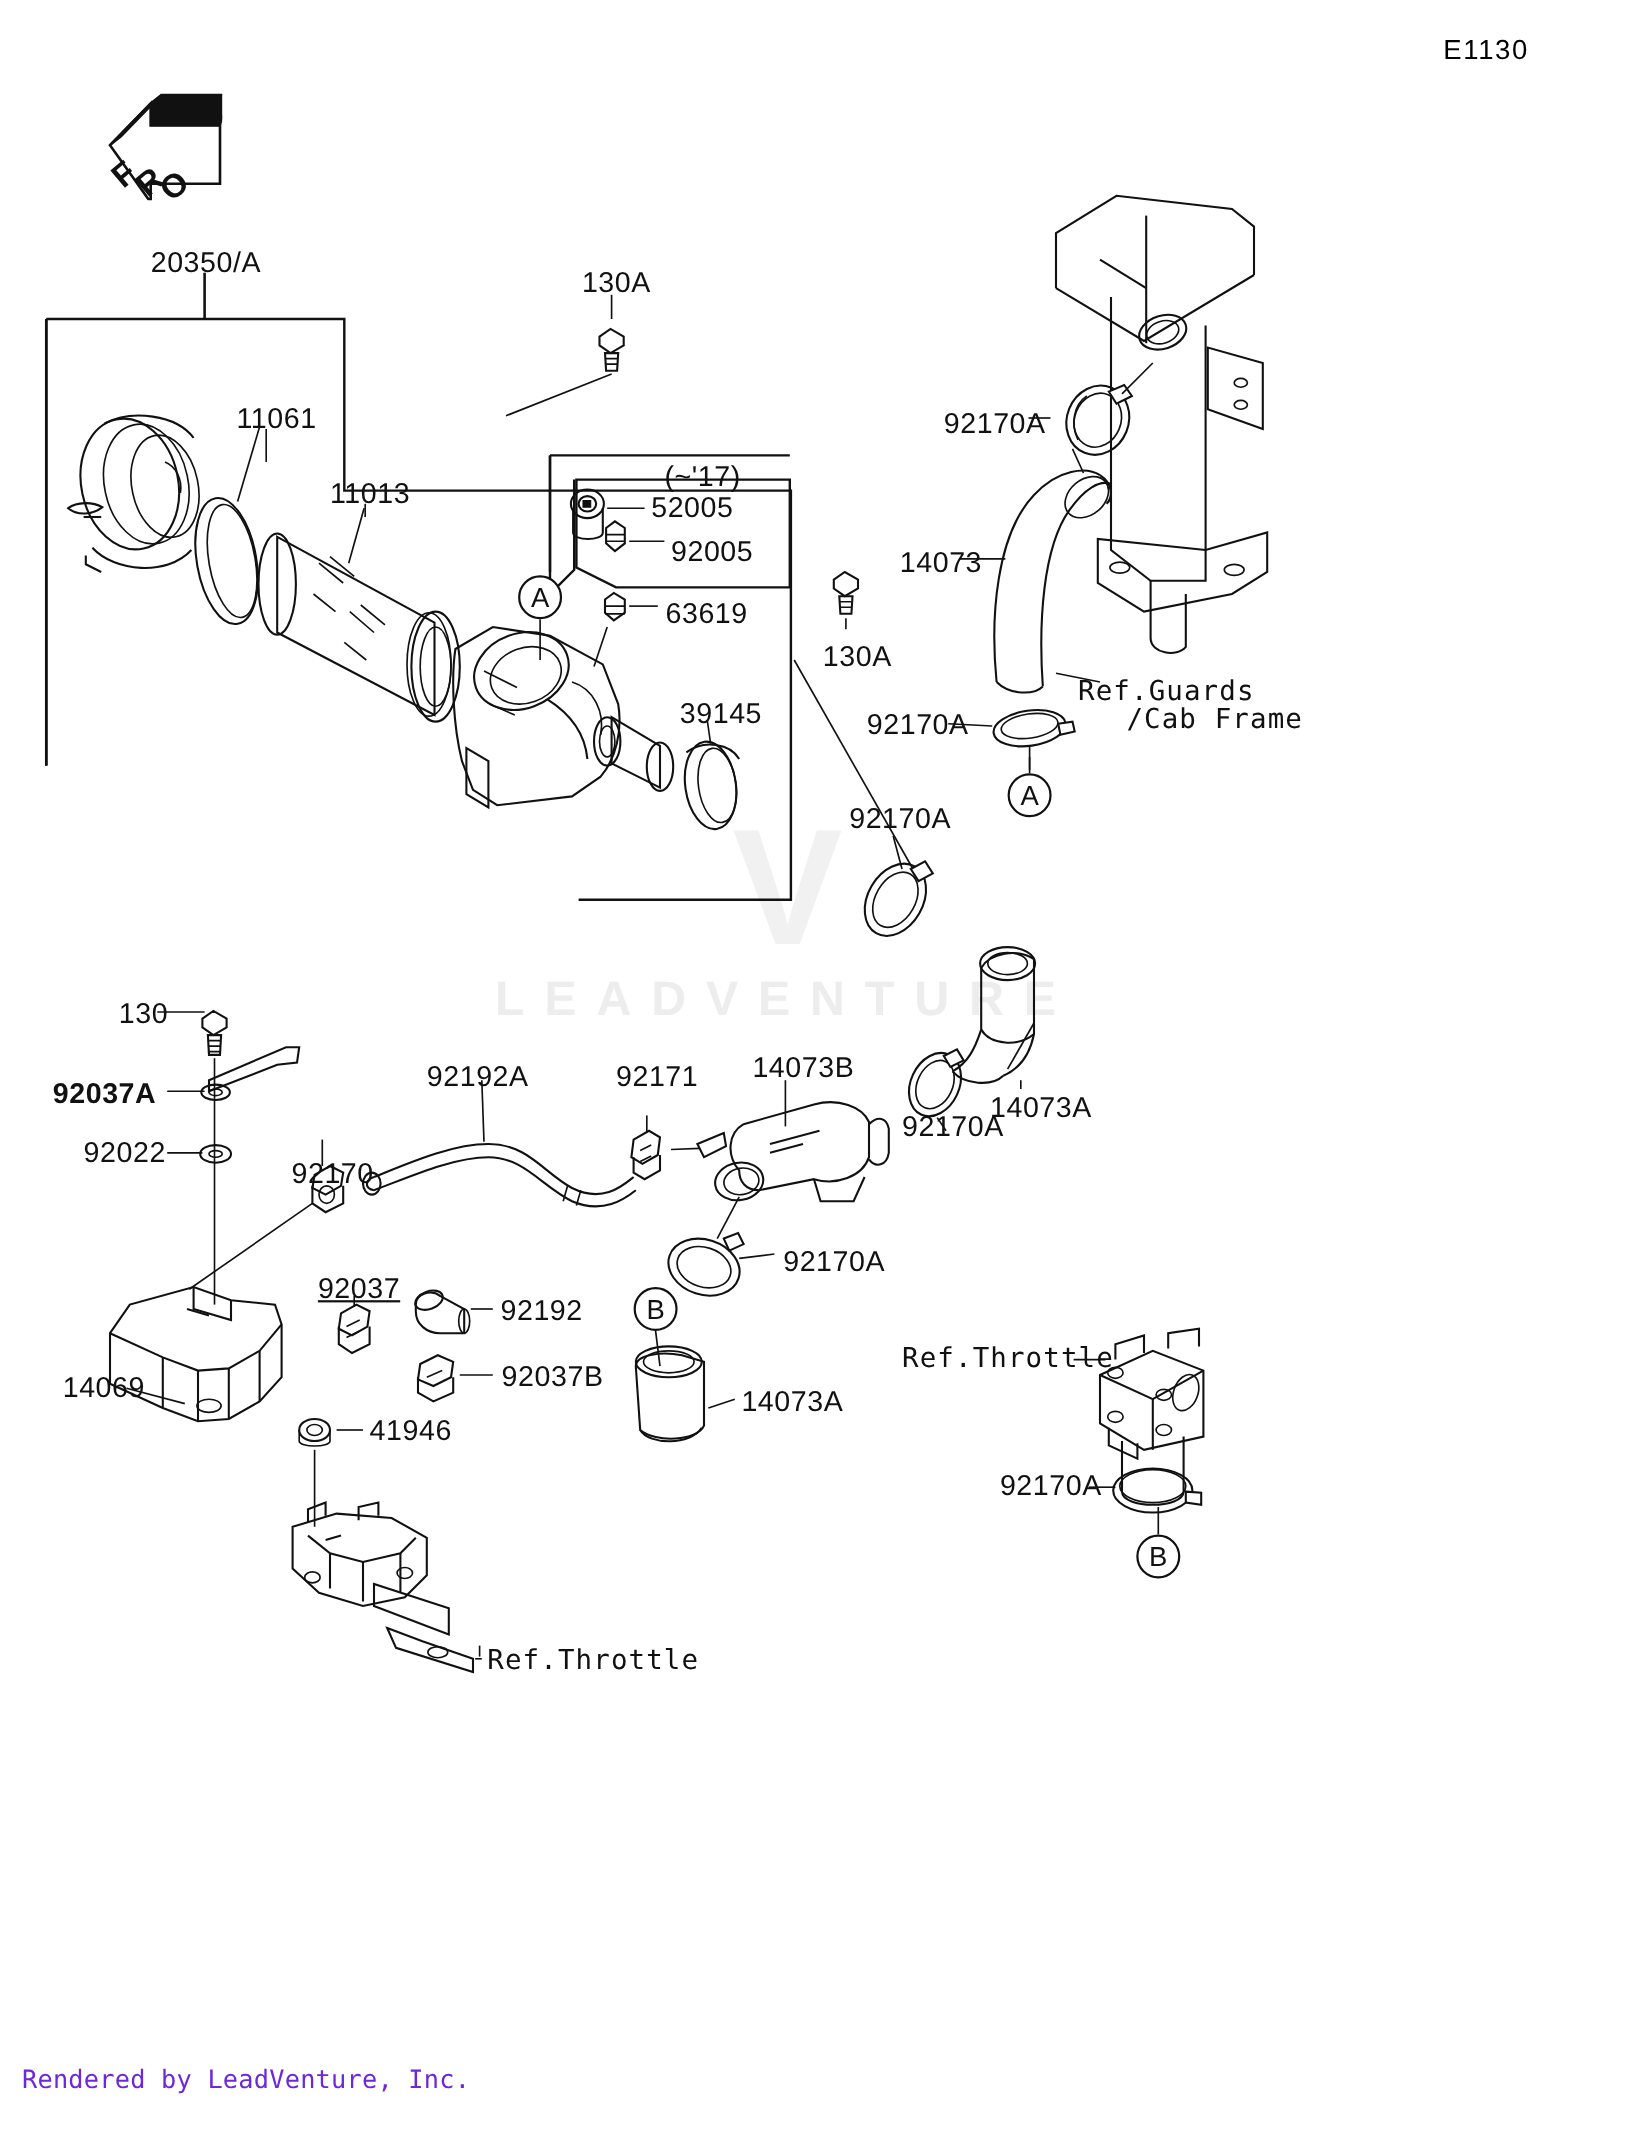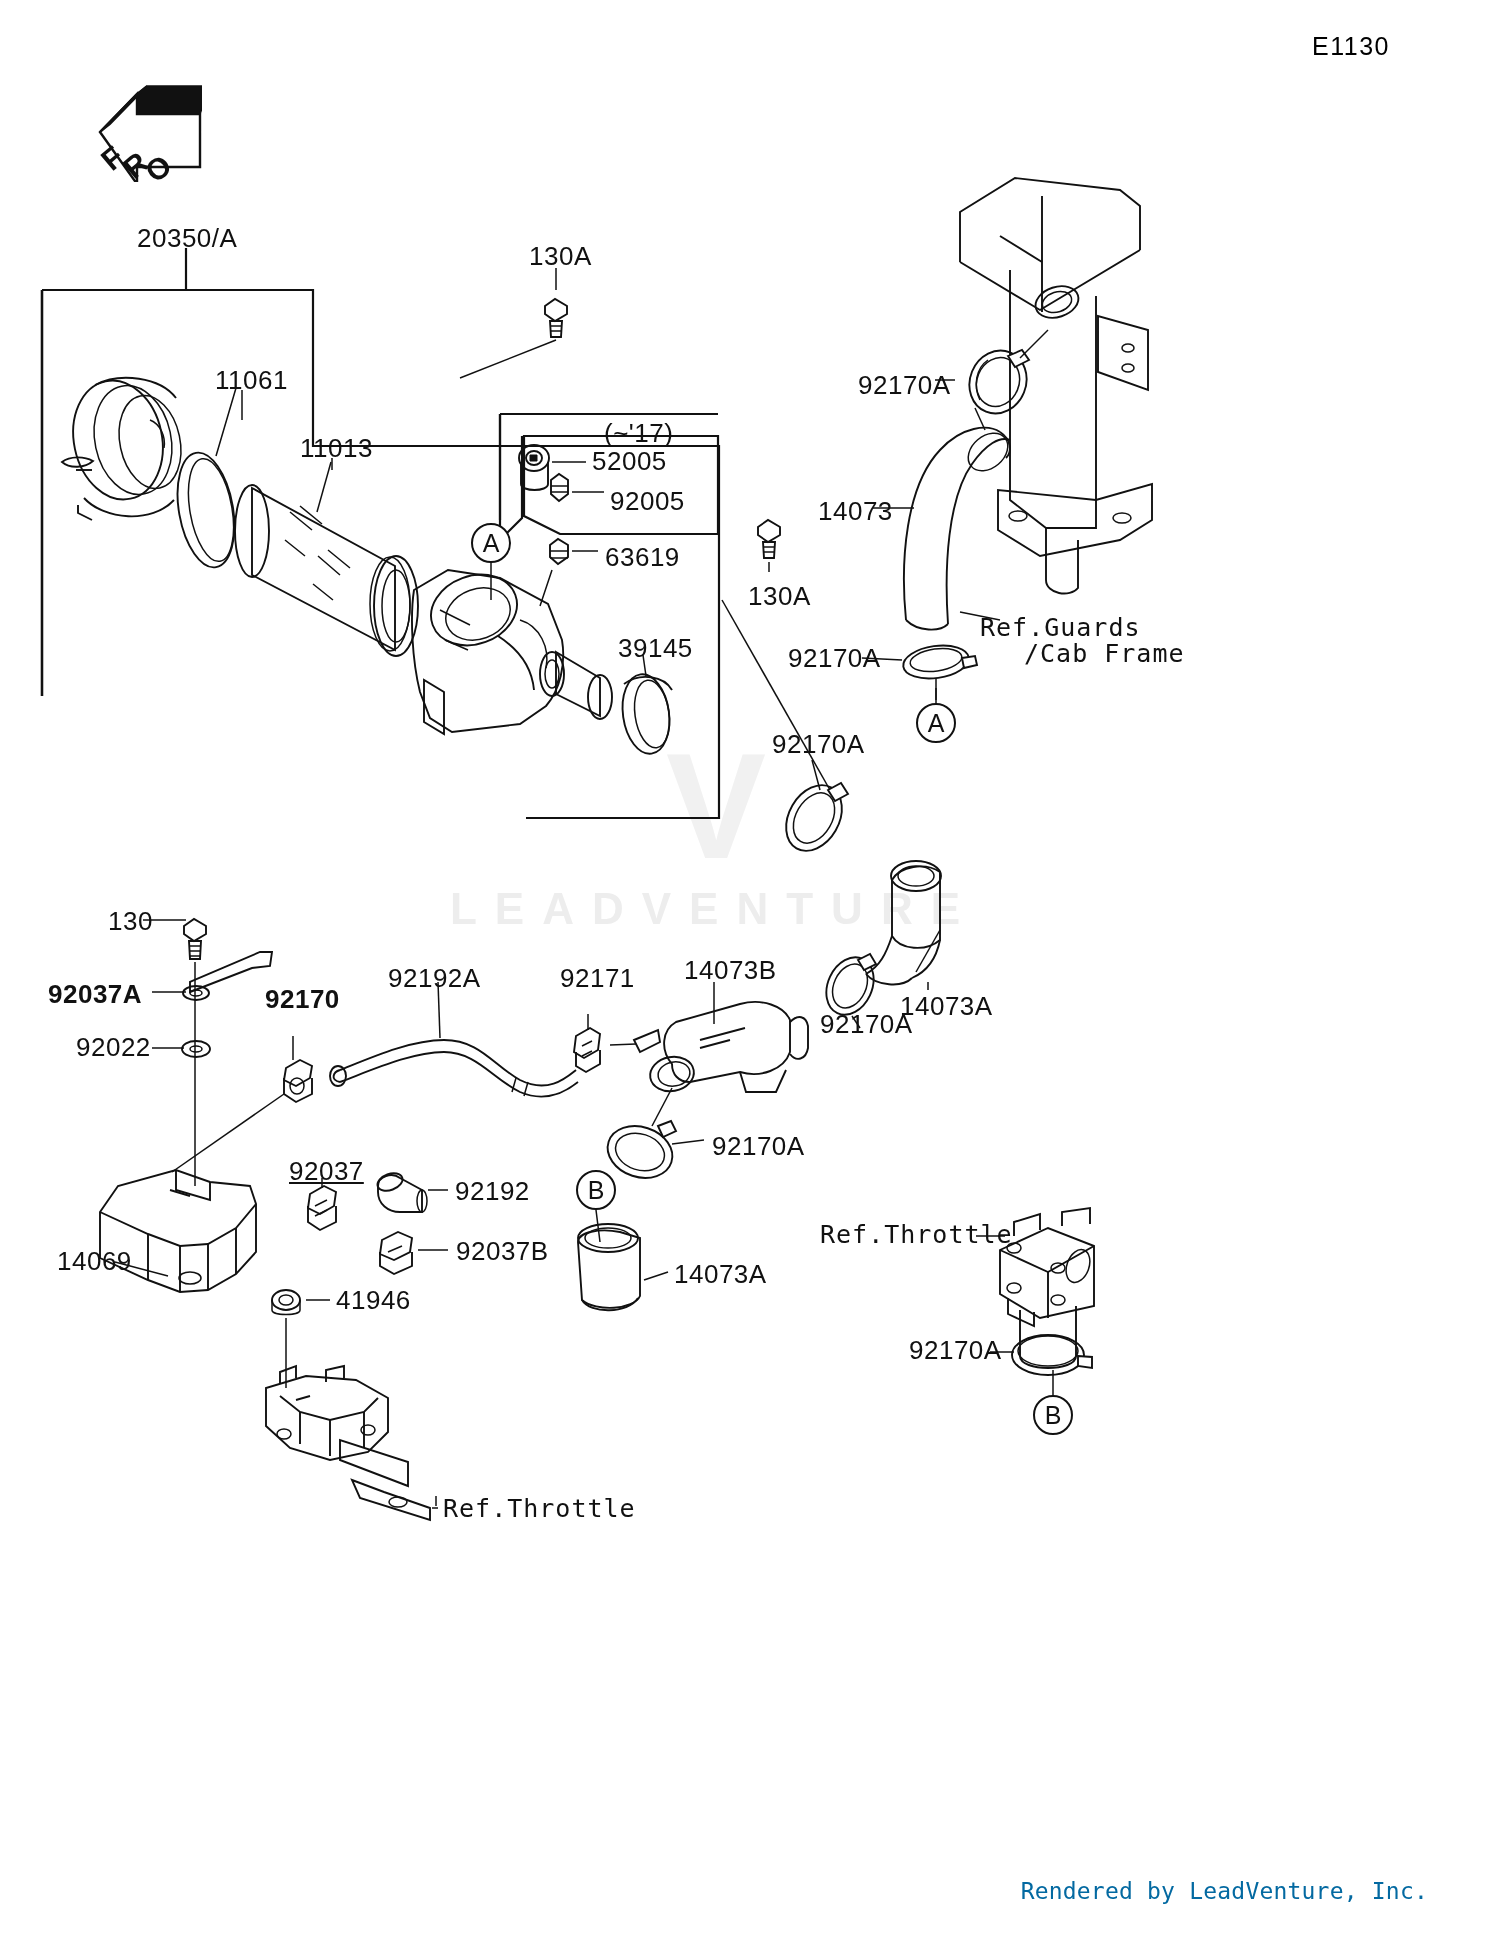--- a/index.html
+++ b/index.html
@@ -25,25 +25,25 @@
     font-family:"DejaVu Sans Mono","Liberation Mono",monospace;
     font-size:25px;
     letter-spacing:1px;
   }
   #diag-code{
     position:absolute;right:38px;top:32px;
     font-size:25px;letter-spacing:1.5px;
   }
   #footer{
     position:absolute;left:0;right:0;top:1878px;
-    text-align:right;
+    text-align:left;
     font-size:23px;
     font-family:"DejaVu Sans Mono","Liberation Mono",monospace;
     letter-spacing:0.2px;
-    color:#0369a1;
+    color:#6d28d9;
     margin-left:20px;
   }
   
   #watermark{
     position:absolute;
     left:0;right:0;top:735px;
     text-align:center;
     pointer-events:none;
     user-select:none;
   }
@@ -487,21 +487,21 @@
       <div class="lbl" style="left: 605px; top: 544px;">63619</div>
       <div class="lbl" style="left: 748px; top: 583px;">130A</div>
       <div class="lbl" style="left: 618px; top: 635px;">39145</div>
       <div class="lbl" style="left: 858px; top: 372px;">92170A</div>
       <div class="lbl" style="left: 818px; top: 498px;">14073</div>
       <div class="lbl" style="left: 788px; top: 645px;">92170A</div>
       <div class="lbl" style="left: 772px; top: 731px;">92170A</div>
       <div class="lbl" style="left: 108px; top: 908px;">130</div>
       <div class="lbl" style="left: 48px; top: 981px; font-weight: bold;">92037A</div>
       <div class="lbl" style="left: 76px; top: 1034px;">92022</div>
-      <div class="lbl" style="left: 265px; top: 986px; font-weight: bold;">92170</div>
+      <div class="lbl" style="left: 265px; top: 1053px;">92170</div>
       <div class="lbl" style="left: 388px; top: 965px;">92192A</div>
       <div class="lbl" style="left: 560px; top: 965px;">92171</div>
       <div class="lbl" style="left: 684px; top: 957px;">14073B</div>
       <div class="lbl" style="left: 900px; top: 993px;">14073A</div>
       <div class="lbl" style="left: 820px; top: 1011px;">92170A</div>
       <div class="lbl" style="left: 712px; top: 1133px;">92170A</div>
       <div class="lbl" style="left: 289px; top: 1158px; text-decoration: underline;">92037</div>
       <div class="lbl" style="left: 455px; top: 1178px;">92192</div>
       <div class="lbl" style="left: 456px; top: 1238px;">92037B</div>
       <div class="lbl" style="left: 57px; top: 1248px;">14069</div>

